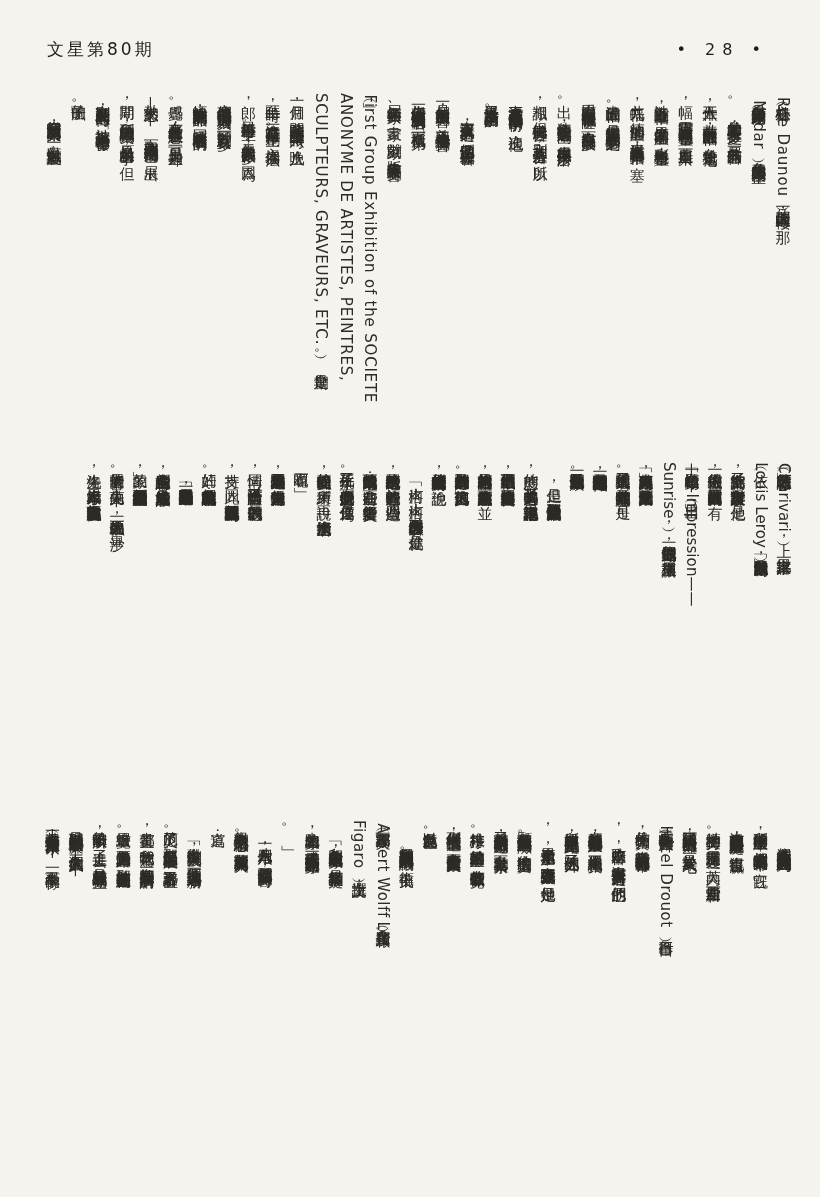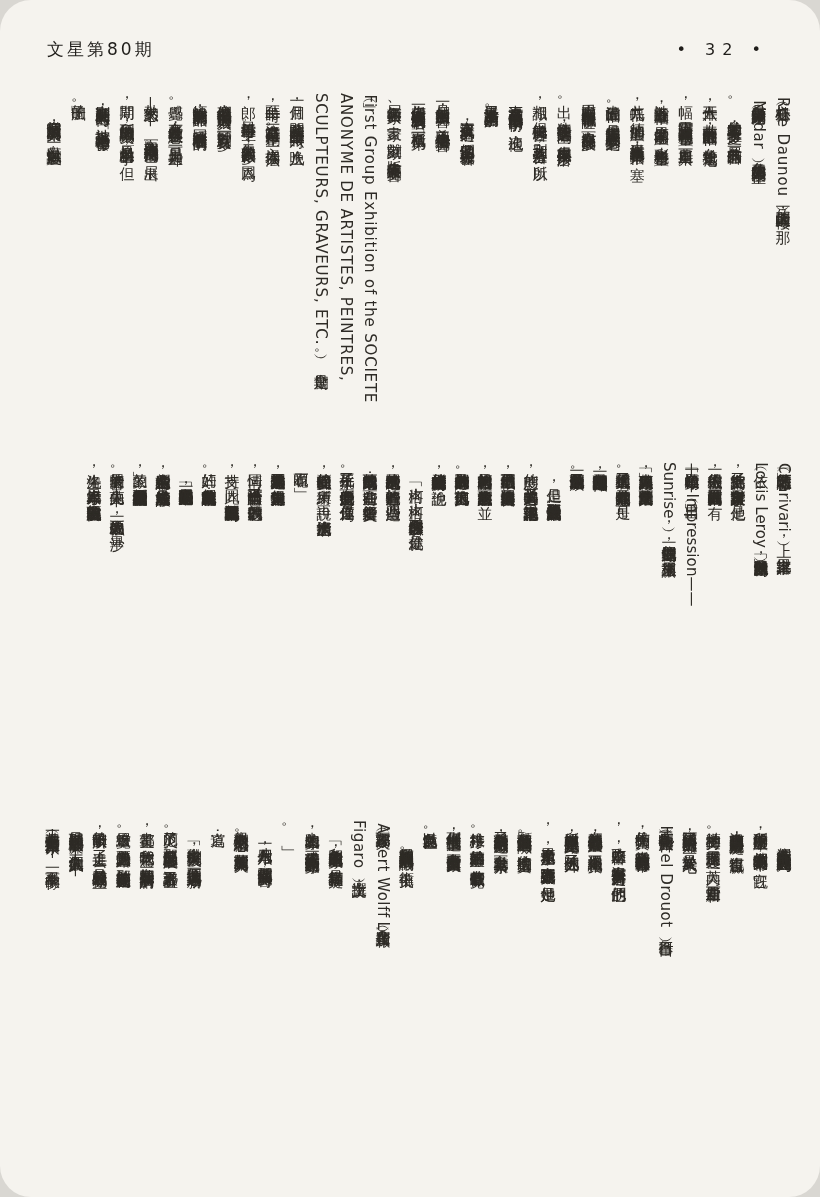--- a/index.html
+++ b/index.html
@@ -4,21 +4,20 @@
 <style>
   html,body { margin:0; padding:0; background:#d9d7d2; }
   .page {
     position:relative;
     width:820px; height:1197px;
     margin:0 auto;
     background:#f5f3ee;
     font-family:"DejaVu Sans", sans-serif;
     color:#2b2823;
     overflow:hidden;
-    border-radius:31px;
   }
   
   .journal-title {
     position:absolute; left:47px; top:38px;
     font-size:17px; letter-spacing:3px; color:#1f1d1a;
   }
   .page-number {
     position:absolute; right:52px; top:40px;
     font-size:16px; letter-spacing:7px; color:#1f1d1a;
   }
@@ -40,21 +39,21 @@
   .band-2 { top:462px; height:348px; }
   .band-2 .col { line-height:23.0px; letter-spacing:0.1px; }
   .band-3 { top:820px; height:362px; }
   .band-3 .col { line-height:23.6px; letter-spacing:0.55px; }
 </style>
 </head>
 <body>
 
 <div class="page">
   <div class="journal-title">文星第80期</div>
-  <div class="page-number">• 32 •</div>
+  <div class="page-number">• 28 •</div>
 
   <div class="band band-1">
       <div class="col">心杜奴街（Rue Daunou）的一幢大厦的二樓，那</div>
       <div class="col">是向攝影家納達爾（Nadar）免費借來的幾間工作室</div>
       <div class="col">。參加的畫家有二十五位之多，共展出的作品一百</div>
       <div class="col">六十五件，其中有莫內的油畫五幅，色粉筆速寫七</div>
       <div class="col">幅，雷諾阿油畫六幅和一幅色粉筆畫，西斯里與畢</div>
       <div class="col">沙洛各油畫五幅，摩里索的油畫，水彩與色粉筆畫</div>
       <div class="col">共九幅，德加的油畫，素描與色粉筆畫共十幅，塞</div>
       <div class="col">尙油畫三幅。但是這個集團最初的核心人物之一的</div>

